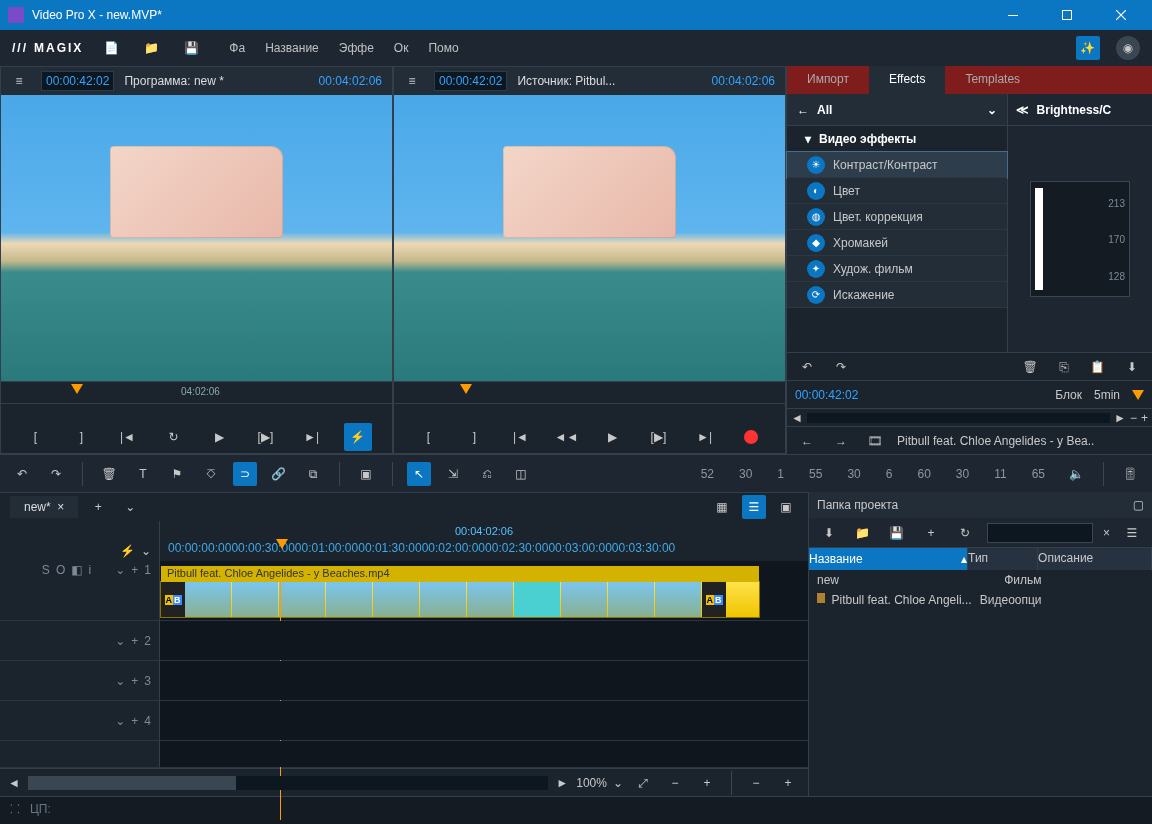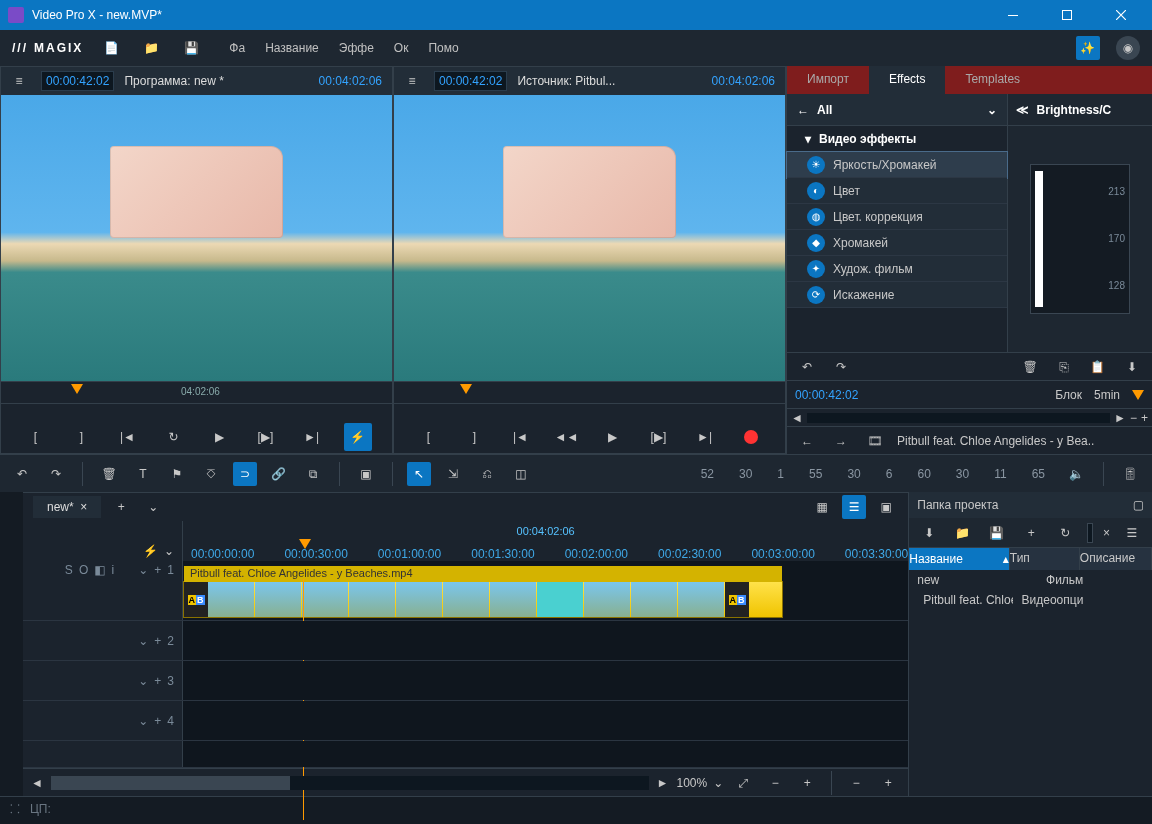--- a/index.html
+++ b/index.html
@@ -36,43 +36,43 @@
 .eff-split { flex:1; display:flex;}
 .eff-list { flex:1; background:#1b232d; border-right:1px solid #333f4a; display:flex; flex-direction:column;}
 .all-row { height:32px; background:#222d38; display:flex; align-items:center; padding:0 10px; gap:8px; font-weight:700; color:#fff; border-bottom:1px solid #333f4a;}
 .eff-cat { height:26px; display:flex; align-items:center; gap:8px; padding:0 10px 0 18px; background:#1b232d; font-weight:700; color:#fff;}
 .eff-item { height:26px; display:flex; align-items:center; gap:8px; padding:0 10px 0 20px; background:#222d38; border-bottom:1px solid #2c3744;}
 .eff-item.sel { background:#2e3d4c; outline:1px solid #4a6b8a;}
 .eff-ic { width:18px;height:18px;border-radius:50%;background:#0b76c2;display:inline-flex;align-items:center;justify-content:center;color:#fff;font-size:10px;}
 .eff-side { width:144px; background:#1e2731; display:flex; flex-direction:column;}
 .eff-side-hd { height:32px; display:flex; align-items:center; padding:0 8px; gap:8px;font-weight:700;color:#fff; border-bottom:1px solid #333f4a;}
 .histo { flex:1; padding:8px; display:flex; align-items:center; justify-content:center;}
-.histo-box { width:100px; height:150px; background:#141b23; border:1px solid #3a4652; position:relative;}
+.histo-box { width:100px; height:116px; background:#141b23; border:1px solid #3a4652; position:relative;}
 .histo-box .bar { position:absolute; left:4px; top:6px; width:8px; height:calc(100% - 12px); background:linear-gradient(#fff,#fff);}
 .histo-box .tick { position:absolute; right:4px; color:#7a8a99; font-size:10px;}
 .util-row { height:28px; background:#1b232d; border-top:1px solid #333f4a; display:flex; align-items:center; padding:0 8px; gap:10px;}
 .kf-row { height:28px; background:#1b232d; border-top:1px solid #333f4a; display:flex; align-items:center; padding:0 8px; gap:12px;}
 .mini-scroll { height:18px; background:#1b232d; border-top:1px solid #333f4a; display:flex; align-items:center;padding:0 4px;gap:4px;}
 .mini-track{flex:1;height:10px;background:#0d1720;}
 .path-row { height:28px; background:#1b232d; border-top:1px solid #333f4a; display:flex; align-items:center; padding:0 8px; gap:10px;}
 
 .edit-tools { height:38px; background:#1e2731; display:flex; align-items:center; padding:0 10px; gap:10px; border-top:1px solid #333f4a;}
 .sep { width:1px; height:24px; background:#3a4652; margin:0 4px;}
 .ruler-nums { display:flex; gap:25px; color:#8a96a2; font-size:10px; margin-left:auto; margin-right:10px;}
 
 .tl-tabs { height:28px; background:#1b232d; display:flex; align-items:center; padding:0 10px; gap:8px;}
 .tl-tab { background:#222d38; padding:4px 14px; color:#ddd;}
 
-.lower { display:flex; height:304px;margin-left:23px; }
+.lower { display:flex; height:304px; }
 .timeline { flex:1; background:#141b23; display:flex; flex-direction:column; border-top:1px solid #333f4a;}
 .tl-ruler { height:40px; display:flex;}
 .tl-ruler-left { width:160px; border-right:1px solid #333f4a; background:#1b232d;}
 .tl-ruler-right { flex:1; background:#1b232d;}
 .tl-ruler-top { height:20px; display:flex; align-items:center; justify-content:center; color:#56c2ff;font-size:11px;}
-.tl-ruler-bot { height:20px; display:flex; align-items:flex-end; gap:30px; padding-left:8px; color:#3fa9e8;font-size:11px; overflow:hidden;}
+.tl-ruler-bot { height:20px; display:flex; align-items:flex-start; padding-left:8px; color:#3fa9e8;font-size:11px; overflow:hidden;}
 .track { display:flex; border-bottom:1px solid #2b3541;}
 .track-head { width:160px; background:#1b232d; border-right:1px solid #333f4a; display:flex; align-items:center; justify-content:flex-end; gap:6px; padding:0 8px; color:#7a8a99;}
 .track-body { flex:1; position:relative; background:#0f161e;}
 .clip { position:absolute; top:2px; bottom:2px; background:linear-gradient(#ffe24a,#f0c400); border:1px solid #8a7200; display:flex;}
 .clip-label { position:absolute; top:-16px; left:0; right:0; height:16px; background:#d4b300; color:#333; padding:1px 6px; font-size:11px; white-space:nowrap; overflow:hidden;}
 .thumb { width:46px; height:100%; background:linear-gradient(#7ac6ee,#88b090); margin-right:1px;}
 .ab { width:24px; background:#222; display:flex;align-items:center;justify-content:center;}
 .ab span { background:#f0c400;color:#000;font-size:9px;padding:0 1px;font-weight:700;}
 .playhead { position:absolute; top:0; bottom:-200px; width:1px; background:#ff9a00; left:120px;}
 .tl-bottom { height:28px; background:#1b232d; border-top:1px solid #333f4a; display:flex; align-items:center; padding:0 8px; gap:8px;}
@@ -211,21 +211,21 @@
       <div class="eff-list">
         <div class="all-row">
           <span>←</span>
           <span>All</span>
           <span class="spacer"></span>
           <span>⌄</span>
         </div>
         <div class="eff-cat">▾ <span>Видео эффекты</span></div>
         <div class="eff-item sel">
             <span class="eff-ic">☀</span>
-            <span>Яркость/Хромакей</span>
+            <span>Контраст/Контраст</span>
           </div>
         <div class="eff-item">
             <span class="eff-ic">◐</span>
             <span>Цвет</span>
           </div>
         <div class="eff-item">
             <span class="eff-ic">◍</span>
             <span>Цвет. коррекция</span>
           </div>
         <div class="eff-item">

